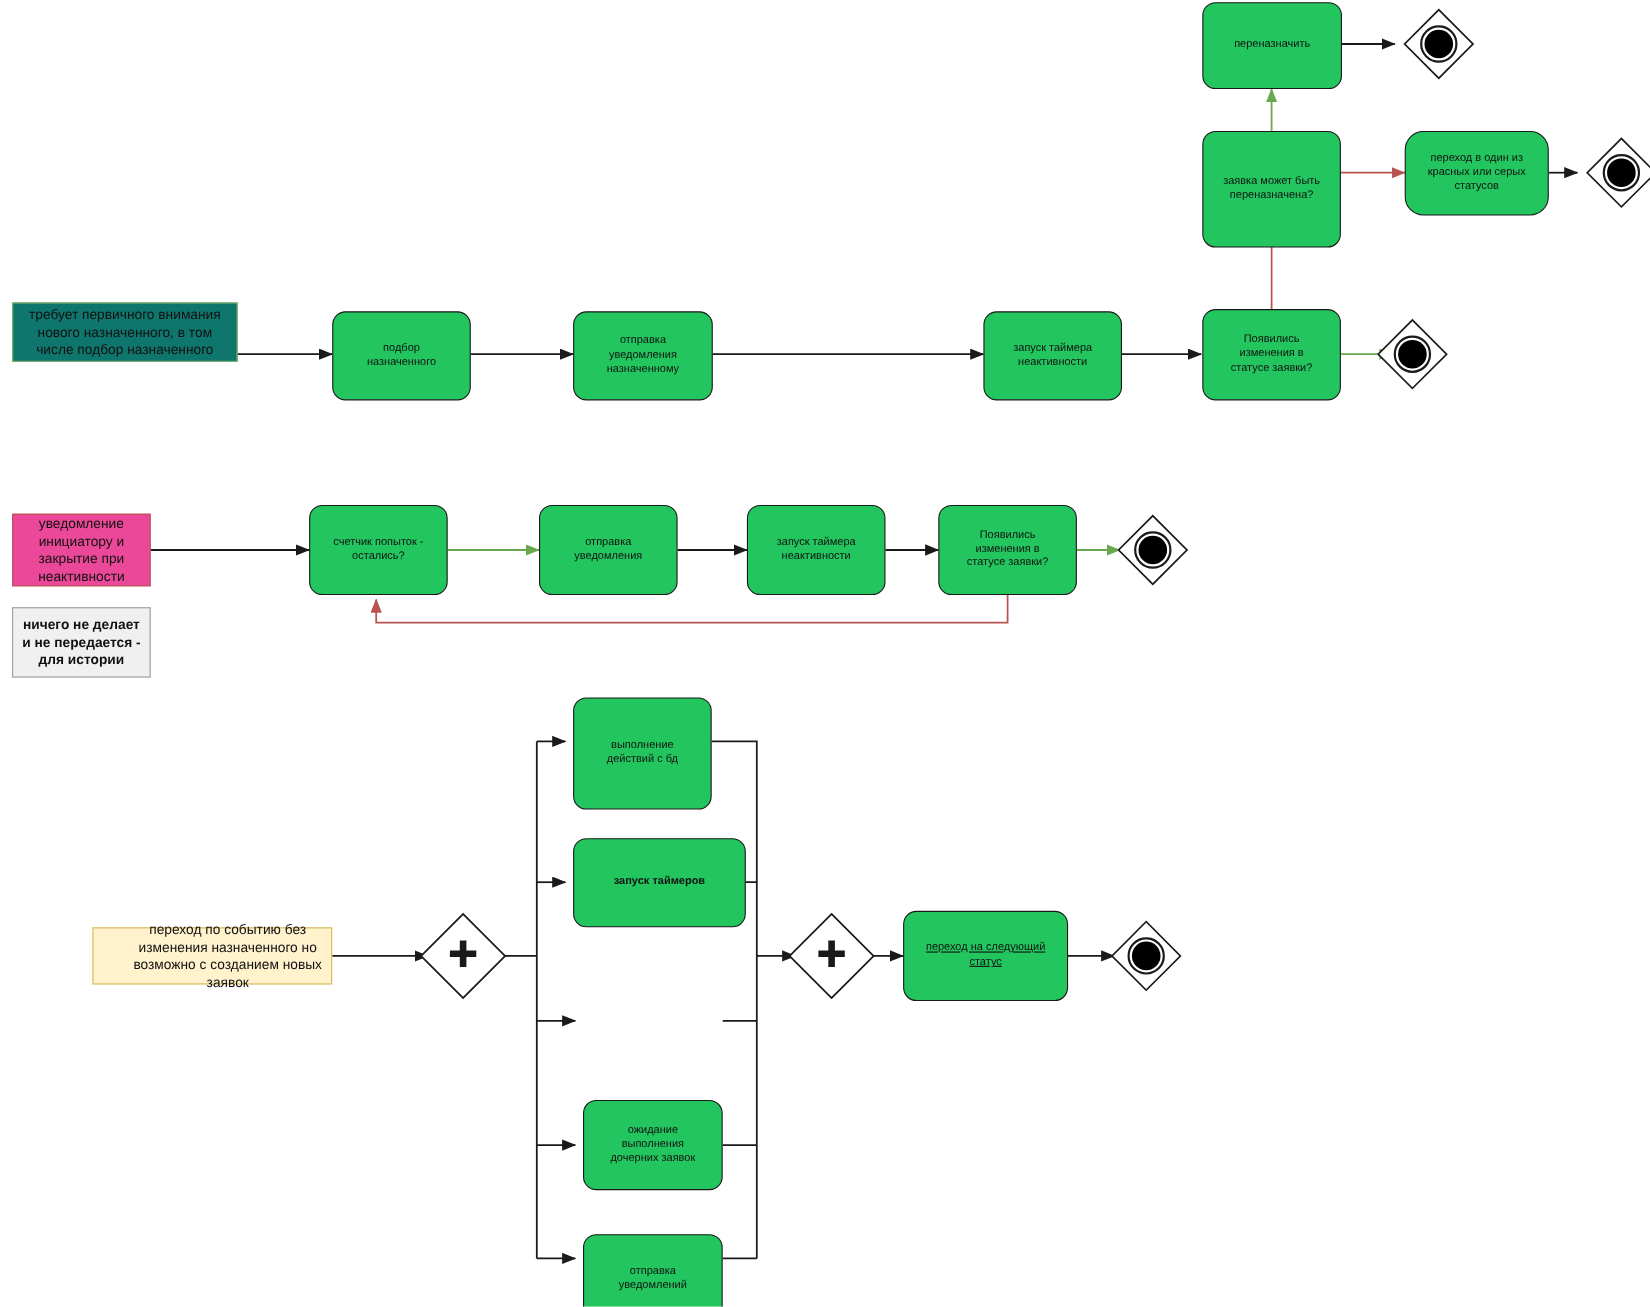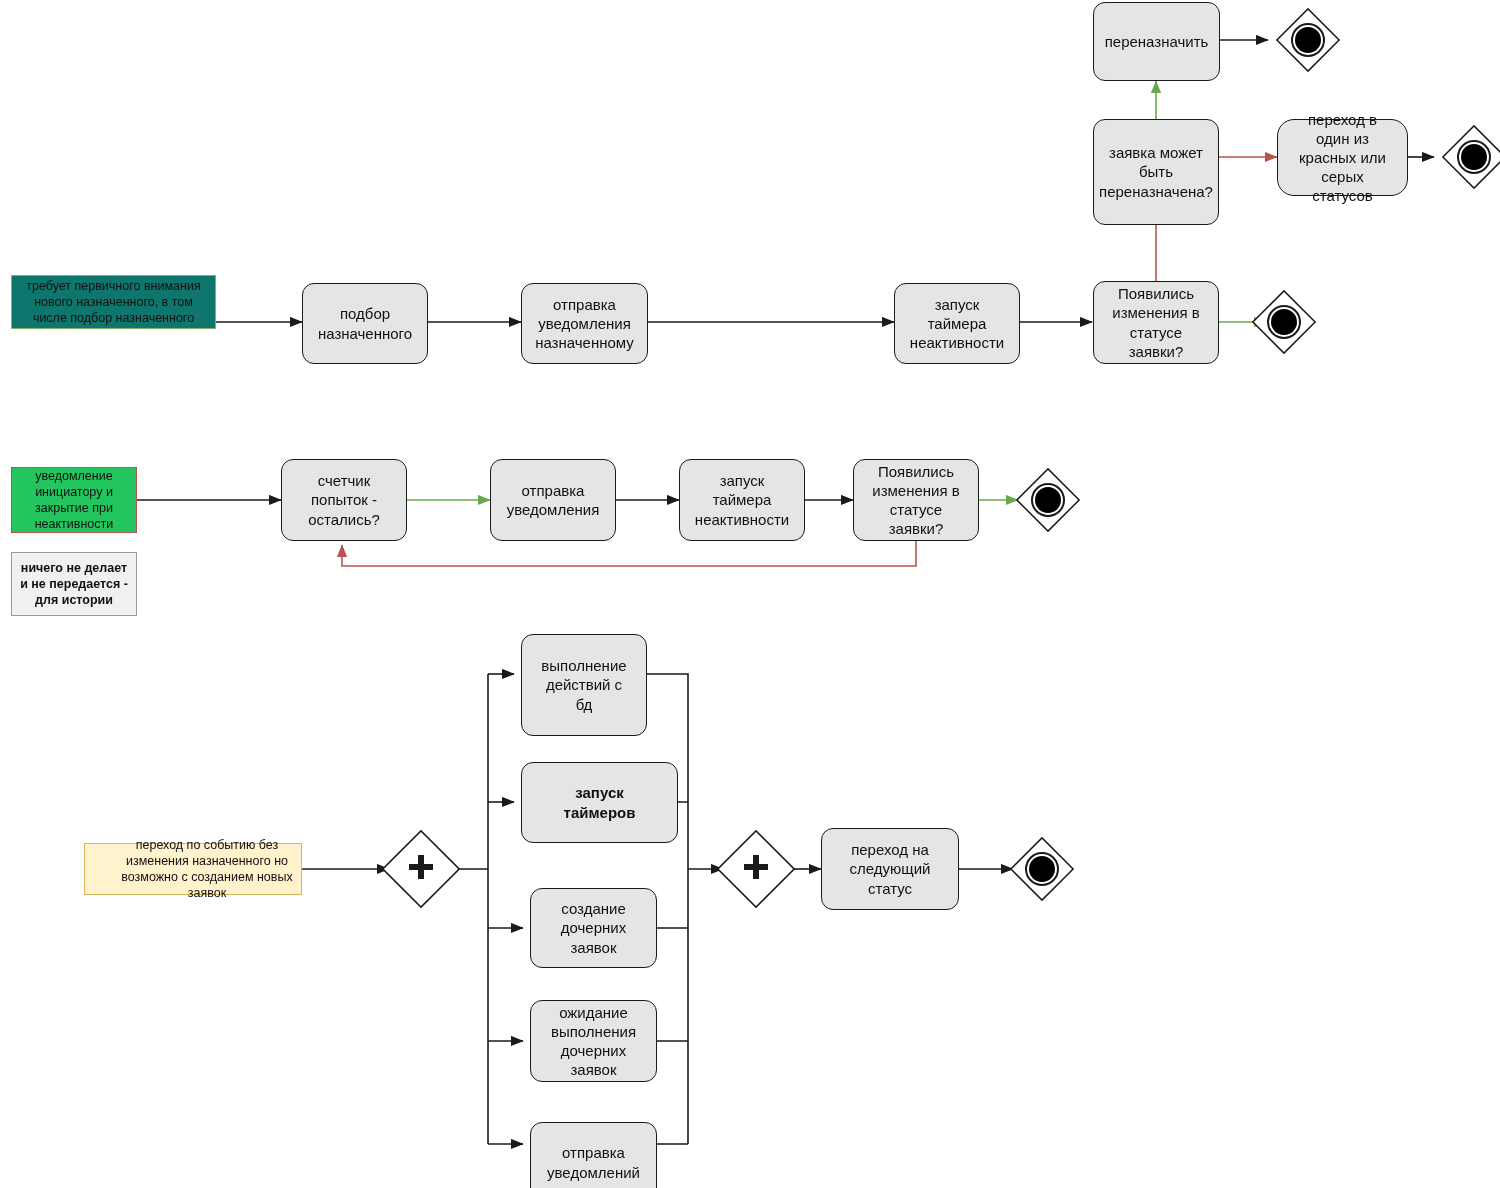--- a/index.html
+++ b/index.html
@@ -21,48 +21,48 @@
     position: absolute;
     left: 0;
     top: 0;
     width: 1500px;
     height: 1188px;
     pointer-events: none;
   }
   .task {
     position: absolute;
     box-sizing: border-box;
-    background: #e5e5e5;
+    background: #22c55e;
     border: 1.6px solid #1a1a1a;
     border-radius: 12px;
     display: flex;
     align-items: center;
     justify-content: center;
     text-align: center;
-    font-size: 15px;
+    font-size: 10px;
     line-height: 1.28;
     color: #111111;
     padding: 2px 16px;
     z-index: 3;
   }
   .note {
     position: absolute;
     box-sizing: border-box;
     display: flex;
     align-items: center;
     justify-content: center;
     text-align: center;
     font-size: 12.5px;
     line-height: 1.3;
     color: #111111;
     padding: 3px 5px;
     z-index: 3;
   }
   .note.green  { background: #0f766e; border: 1.4px solid #82b366; }
-  .note.red    { background: #22c55e; border: 1.4px solid #b85450; }
+  .note.red    { background: #ec4899; border: 1.4px solid #b85450; }
   .note.grey   { background: #f0f0f0; border: 1.4px solid #9a9a9a; }
   .note.yellow { background: #fff2cc; border: 1.4px solid #d6b656; }
 </style>
 </head>
 <body>
 
 <div id="canvas">
 
   <svg id="edges" viewBox="0 0 1500 1188" xmlns="http://www.w3.org/2000/svg">
     <defs>
@@ -176,21 +176,20 @@
   <div class="task" style="left:679px; top:459px; width:126px; height:82px;">запуск таймера неактивности</div>
 
   <div class="task" style="left:853px; top:459px; width:126px; height:82px;">Появились изменения в статусе заявки?</div>
 
   <div class="note yellow" style="left:84px; top:843px; width:218px; height:52px;padding-left:33px;">переход по событию без изменения назначенного но возможно с созданием новых заявок</div>
 
   <div class="task" style="left:521px; top:634px; width:126px; height:102px;">выполнение действий с бд</div>
 
   <div class="task" style="left:521px; top:762px; width:157px; height:81px;font-weight:bold;">запуск таймеров</div>
 
-  <div class="task" style="left:530px; top:888px; width:127px; height:80px;">создание дочерних заявок</div>
 
   <div class="task" style="left:530px; top:1000px; width:127px; height:82px;">ожидание выполнения дочерних заявок</div>
 
   <div class="task" style="left:530px; top:1107px; width:127px; height:81px;margin-top:15px;">отправка уведомлений</div>
 
-  <div class="task" style="left:821px; top:828px; width:138px; height:82px;">переход на следующий статус</div>
+  <div class="task" style="left:821px; top:828px; width:150px; height:82px;text-decoration:underline;">переход на следующий статус</div>
 
 </div>
 
 </body></html>

